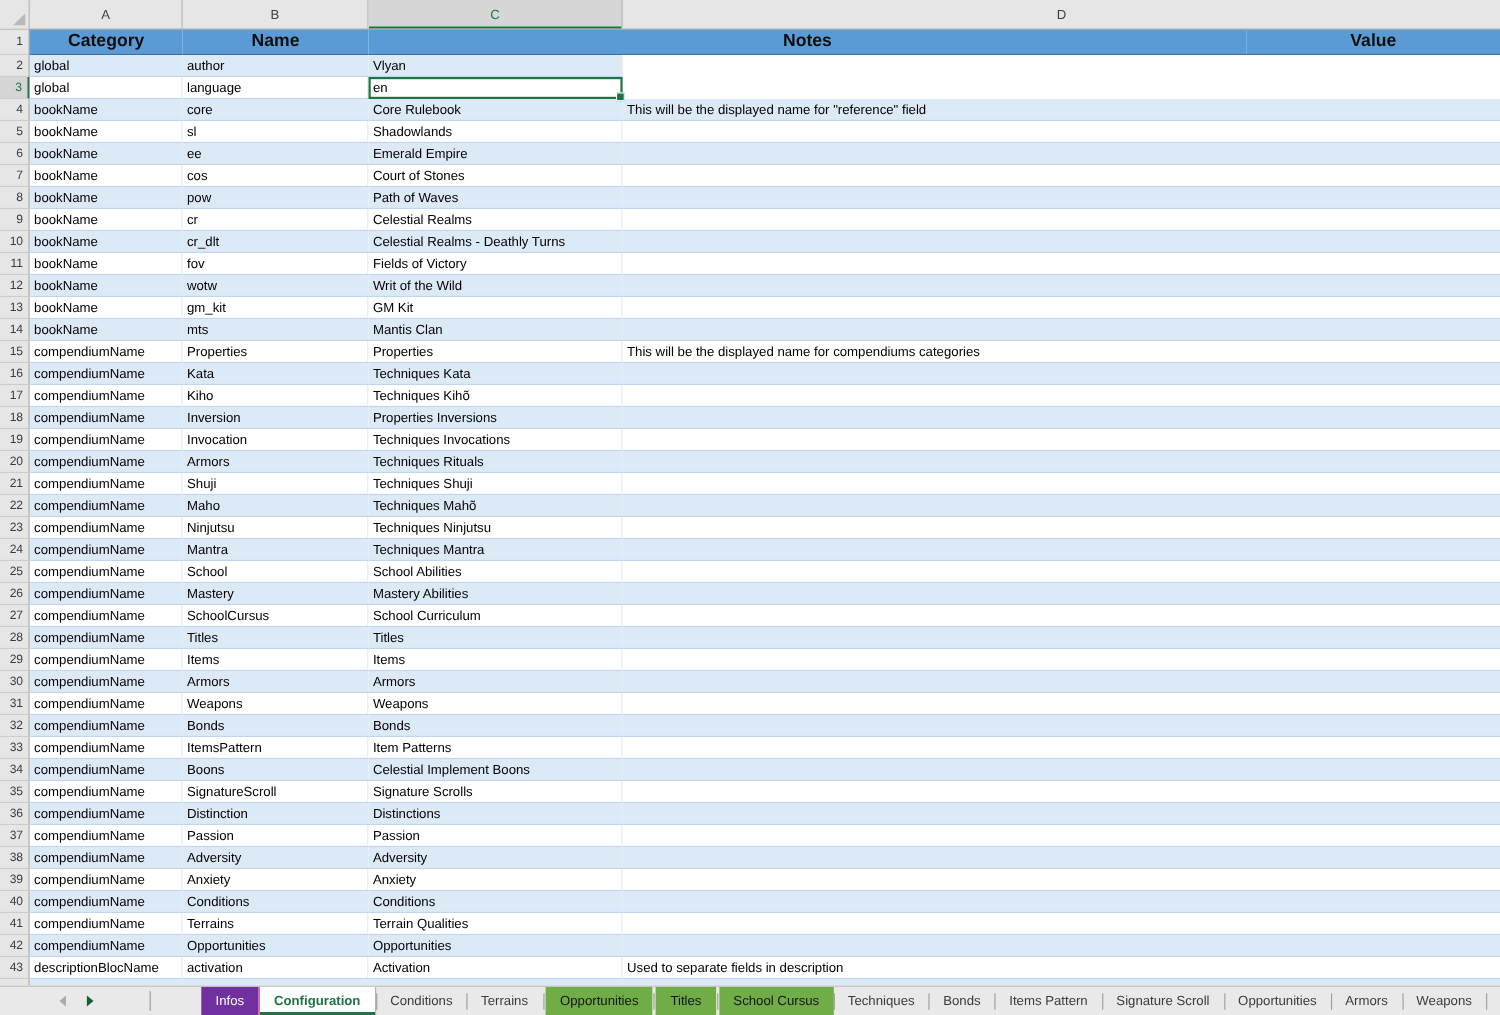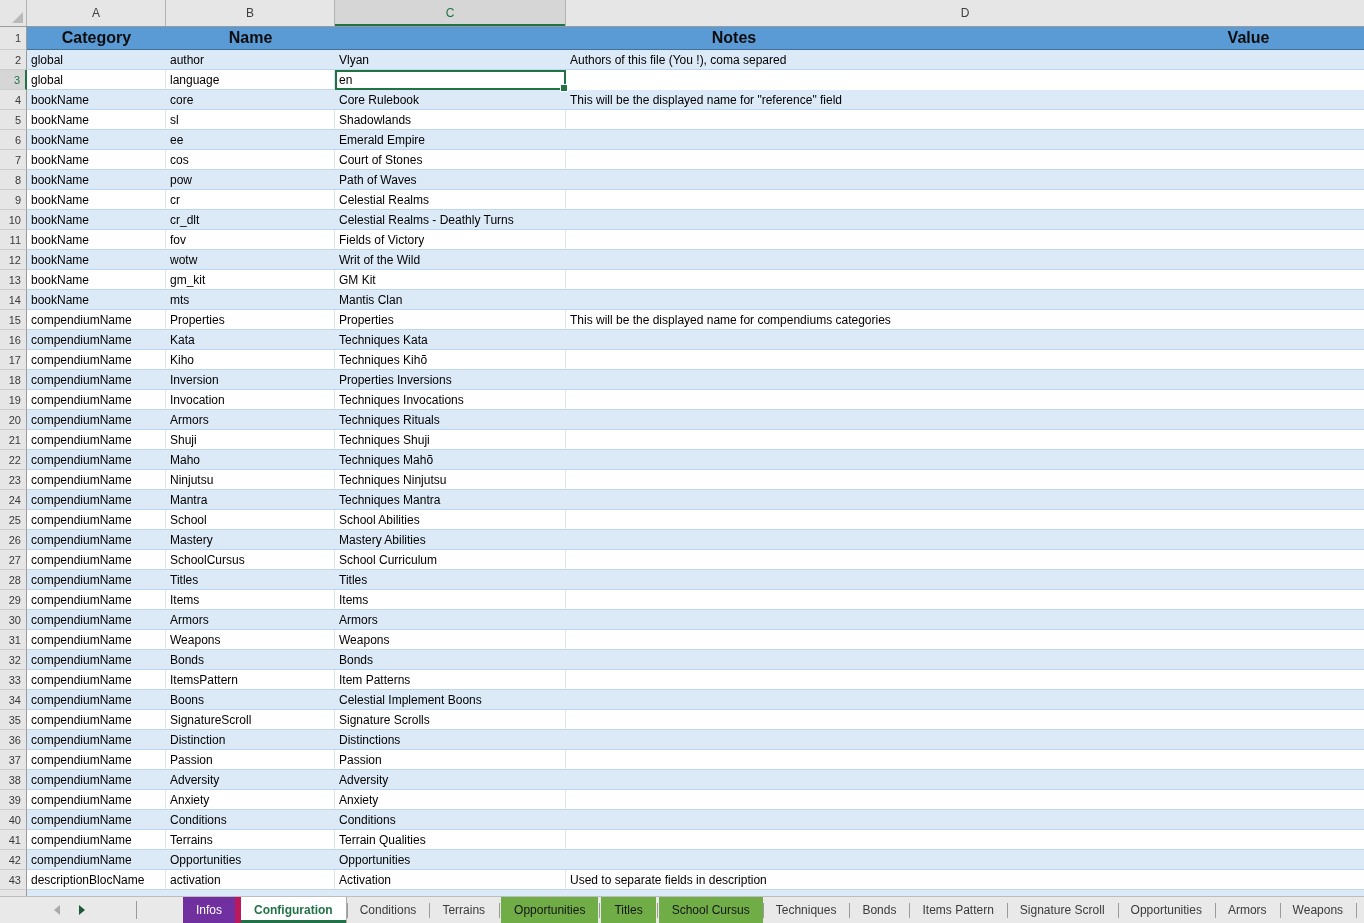--- a/index.html
+++ b/index.html
@@ -51,21 +51,21 @@
   .nav-divider{width:1px;background:#9b9b9b;margin:4px 8px 4px 15px;}
   .tabs{display:flex;align-items:stretch;flex:1;overflow:hidden;}
   .tab{display:flex;align-items:center;padding:0 13px;font-size:12px;position:relative;white-space:nowrap;}
   .tab-label{display:inline-block;}
   .tab.plain{color:#3b3b3b;}
   .tab.plain::before{content:'';position:absolute;left:0;top:6px;width:1px;height:15px;background:#9b9b9b;}
   .tab.green{background:#70AD47;color:#141414;margin-left:3px;}
   .tab.green::before{content:'';position:absolute;left:-2px;top:6px;width:1px;height:15px;background:#9b9b9b;}
   .tab.purple{background:#7030A0;color:#fff;margin-left:2px;}
   .tab.active{background:#fff;color:var(--green);font-weight:bold;
-    border-left:6px solid #be185d;border-right:1px solid #ababab;box-shadow:inset 0 -3px 0 var(--green);}
+    border-left:1px solid #be185d;border-right:1px solid #ababab;box-shadow:inset 0 -3px 0 var(--green);}
 </style>
 </head>
 <body>
 
 <div class="sheet">
 
   <div class="colhead-strip">
     <div class="corner">
       <div class="corner-tri"></div>
     </div>
@@ -82,21 +82,20 @@
       <div class="cell col-b">Name</div>
       <div class="cell col-d">Notes</div>
       <div class="cell col-c">Value</div>
     </div>
     <div id="rows">
         <div class="row band">
     <div class="gutter-cell">2</div>
     <div class="cell col-a">global</div>
     <div class="cell col-b">author</div>
     <div class="cell col-c">Vlyan</div>
-    <div class="cell col-d">Authors of this file (You !), coma separed</div>
   </div>
         <div class="row plainrow">
     <div class="gutter-cell active-gutter">3</div>
     <div class="cell col-a">global</div>
     <div class="cell col-b">language</div>
     <div class="cell col-c selected">en</div>
   </div>
         <div class="row band">
     <div class="gutter-cell">4</div>
     <div class="cell col-a">bookName</div>

